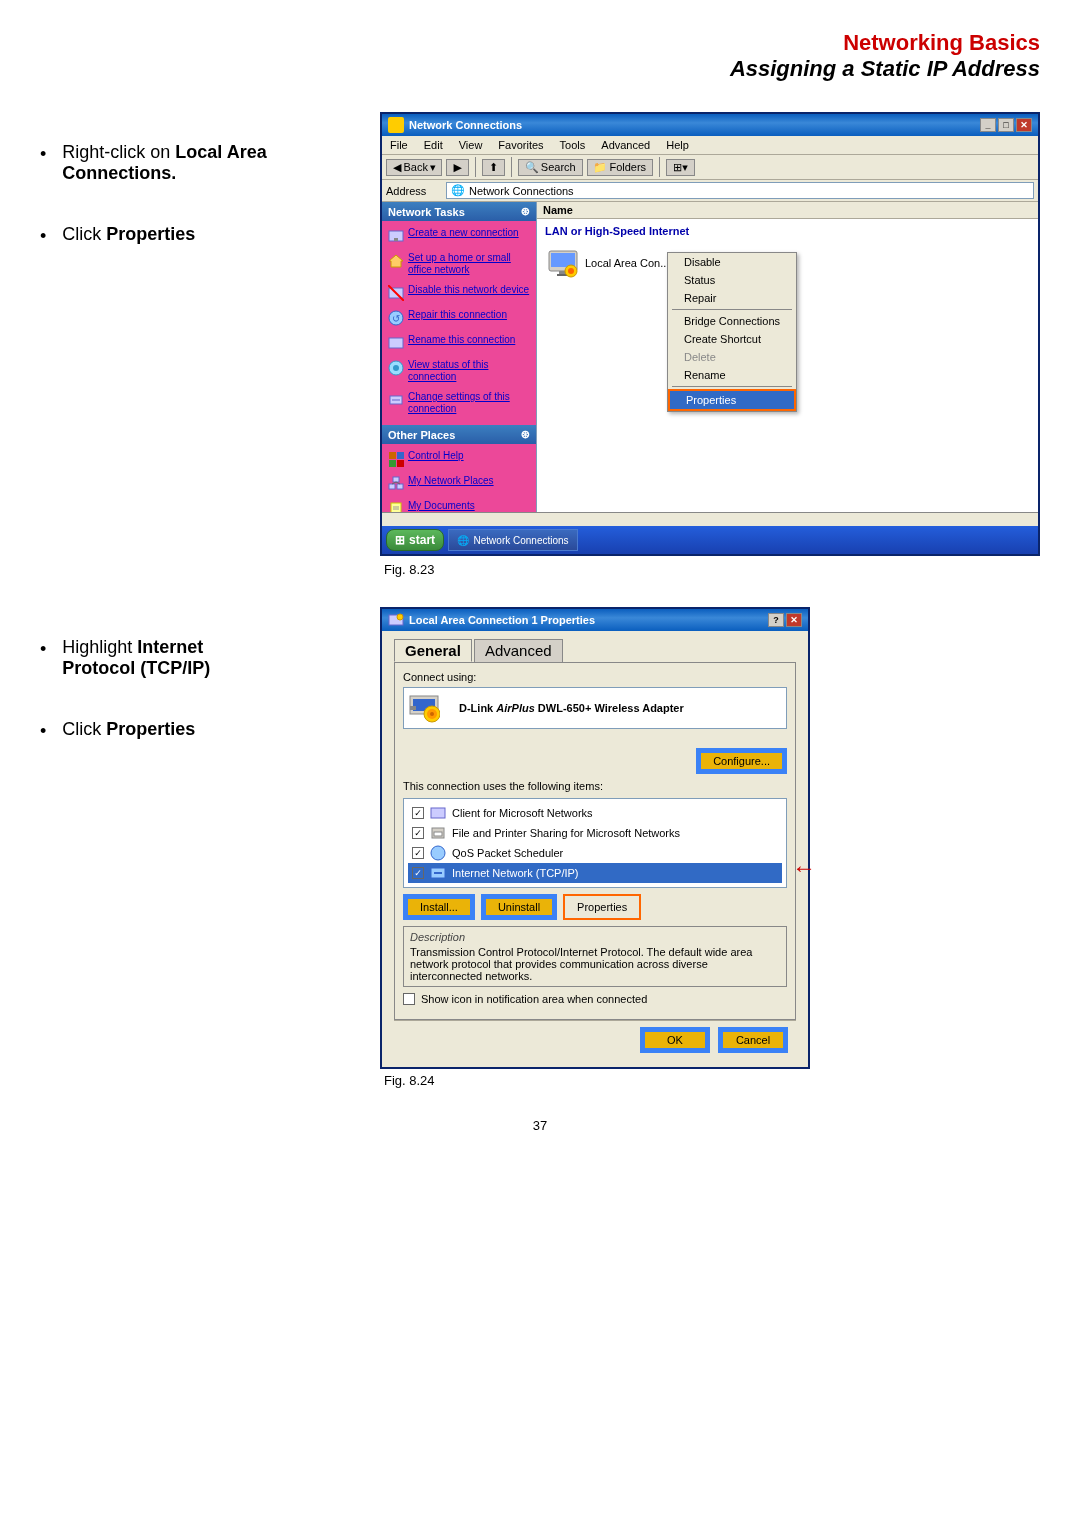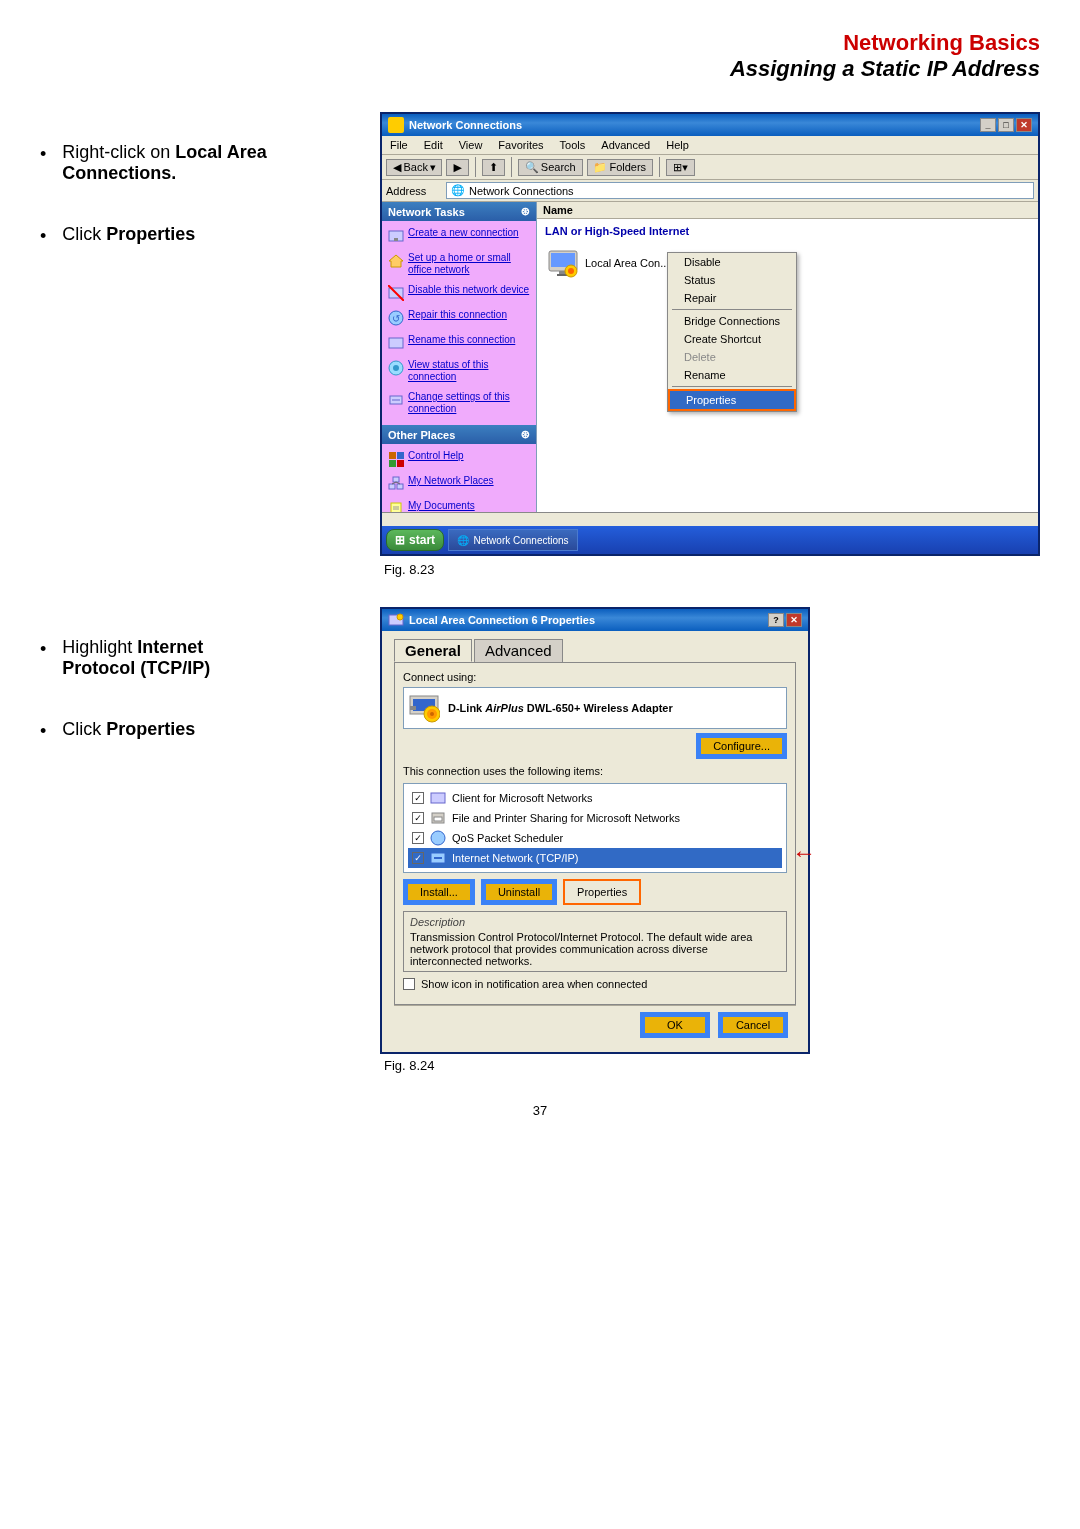--- a/index.html
+++ b/index.html
@@ -203,21 +203,21 @@
       color: white;
       font-weight: bold;
       font-size: 11px;
       padding: 3px 6px;
       display: flex;
       justify-content: space-between;
       align-items: center;
     }
 
     .sidebar-section-content {
-      background: #f0abfc;
+      background: #ec4899;
       padding: 4px 4px;
     }
 
     .sidebar-link {
       display: flex;
       align-items: flex-start;
       gap: 4px;
       padding: 2px 2px;
       cursor: pointer;
       font-size: 10px;
@@ -414,22 +414,22 @@
     }
 
     .connect-using-label {
       font-size: 11px;
       margin-bottom: 4px;
     }
 
     .adapter-row {
       display: flex;
       align-items: center;
-      gap: 8px;
-      margin-bottom: 4px;
+      gap: 19px;
+      margin-bottom: 19px;
       padding: 4px;
       background: white;
       border: 1px solid #7f9db9;
     }
 
     .adapter-icon {
       width: 32px;
       height: 32px;
       flex-shrink: 0;
     }
@@ -790,21 +790,21 @@
 
     <div class="right-screenshot">
       <div class="properties-dialog">
 
         <div class="dialog-titlebar">
           <div class="dialog-titlebar-title">
             <svg width="16" height="16" viewBox="0 0 16 16">
                 <rect width="14" height="10" x="1" y="3" fill="#ccccff" stroke="#6666cc"></rect>
                 <circle cx="12" cy="5" r="3" fill="#ffcc00" stroke="#cc9900"></circle>
               </svg>
-            <span>Local Area Connection 6 Properties</span>
+            <span>Local Area Connection 1 Properties</span>
           </div>
           <div class="win-controls">
             <div class="win-btn win-btn-min">?</div>
             <div class="win-btn">✕</div>
           </div>
         </div>
 
         <div class="dialog-content">
 
           <div class="tab-bar">

